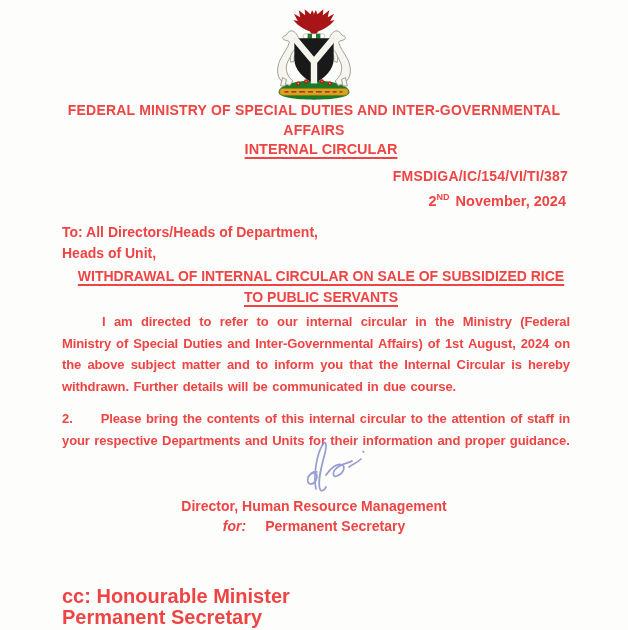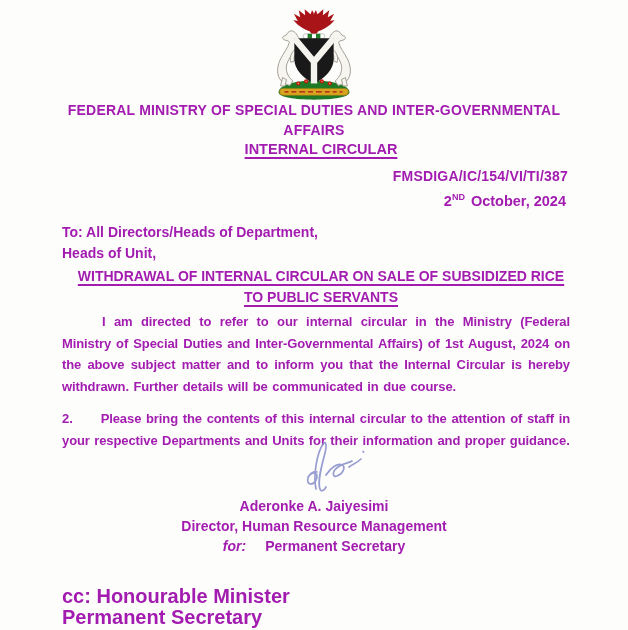--- a/index.html
+++ b/index.html
@@ -1,19 +1,19 @@
 <!DOCTYPE html>
 <html><head>
 <meta charset="utf-8">
 <style>
   * { margin:0; padding:0; box-sizing:border-box; }
   html,body { background:#e9e9e9; }
   .page{
     position:relative; width:628px; height:630px; margin:0 auto;
-    background:#fdfdfc; color:#a21caf; overflow:hidden;
+    background:#fdfdfc; color:#ef4444; overflow:hidden;
     font-family:"Liberation Sans", sans-serif; font-weight:700;
   }
   .crest{ position:absolute; top:7px; left:50%; transform:translateX(-50%); }
   .ministry{ position:absolute; top:100px; left:0; right:0; text-align:center;
     font-size:14px; line-height:20px; letter-spacing:.2px; white-space:nowrap; }
   .doctype{ position:absolute; top:141px; left:0; right:0; text-align:center; font-size:14.5px; }
   .underline{ text-decoration:underline; text-decoration-thickness:2px; text-underline-offset:3px;padding-left:14px; }
   .ref{ position:absolute; top:168px; right:60px; font-size:14px; letter-spacing:.2px;text-align:center; }
   .date{ position:absolute; top:193px; right:62px; font-size:14.5px; }
   .date sup{ font-size:9px; vertical-align:super; line-height:0; }
@@ -90,21 +90,21 @@
   <div class="ministry">
     <div>FEDERAL MINISTRY OF SPECIAL DUTIES AND INTER-GOVERNMENTAL</div>
     <div>AFFAIRS</div>
   </div>
   <div class="doctype">
     <span class="underline">INTERNAL CIRCULAR</span>
   </div>
 
   <div class="ref">FMSDIGA/IC/154/VI/TI/387</div>
   <div class="date">
-    <span>2</span><sup>ND</sup><span class="month">October, 2024</span>
+    <span>2</span><sup>ND</sup><span class="month">November, 2024</span>
   </div>
 
   <div class="addressee">
     <div>To: All Directors/Heads of Department,</div>
     <div>Heads of Unit,</div>
   </div>
 
   <div class="subject">
     <div><span class="underline">WITHDRAWAL OF INTERNAL CIRCULAR ON SALE OF SUBSIDIZED RICE</span></div>
     <div><span class="underline">TO PUBLIC SERVANTS</span></div>
@@ -121,21 +121,20 @@
         <path d="M33,52 C30,38 34,16 40,7 C43,3 44,8 42,16 C39,28 34,44 37,52 C38,55 41,54 43,50"></path>
         <path d="M25,40 C31,33 36,36 33,43 C30,49 23,48 25,41 C26,37 30,34 34,35"></path>
         <path d="M43,38 C48,30 55,26 59,28 C63,30 60,37 54,39 C49,41 49,34 55,30 C60,26 66,26 69,24"></path>
         <path d="M66,30 C70,27 74,26 78,22"></path>
         <path d="M80,14.5 L80.6,15.1"></path>
       </g>
     </svg>
   </div>
 
   <div class="sigblock">
-    <div>Aderonke A. Jaiyesimi</div>
     <div>Director, Human Resource Management</div>
     <div>
       <span class="for-label">for:</span><span>Permanent Secretary</span>
     </div>
   </div>
 
   <div class="cc">
     <div>cc: Honourable Minister</div>
     <div>Permanent Secretary</div>
   </div>

